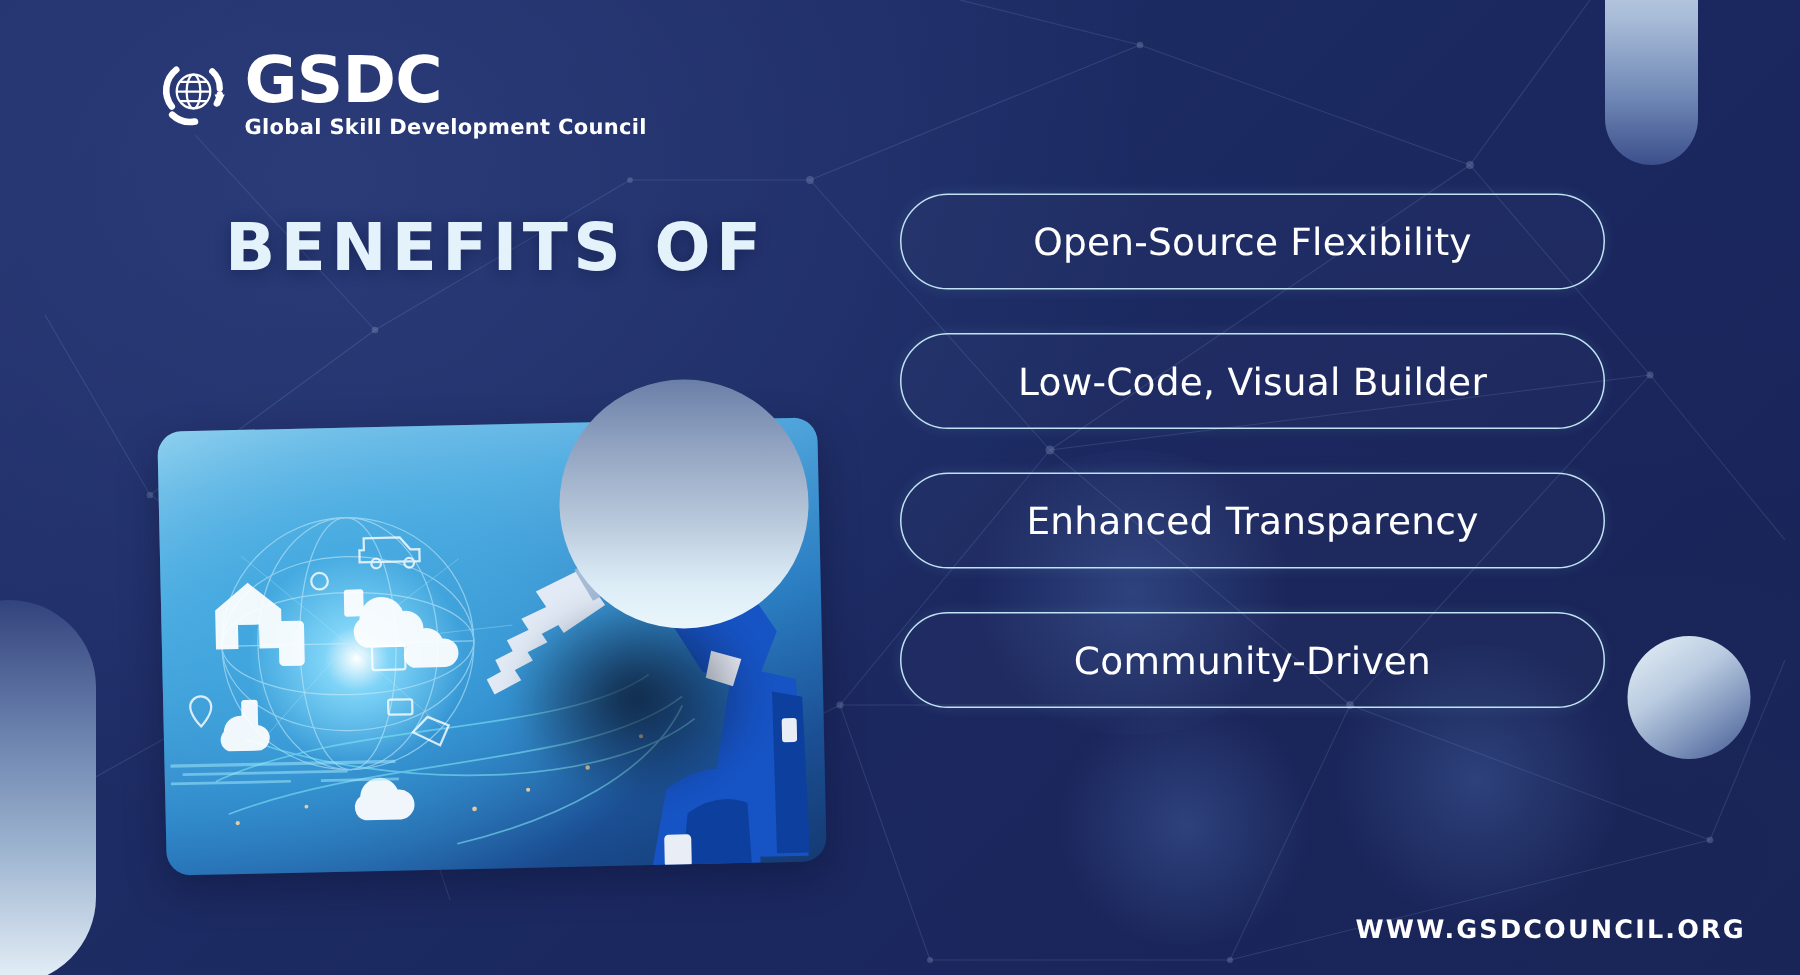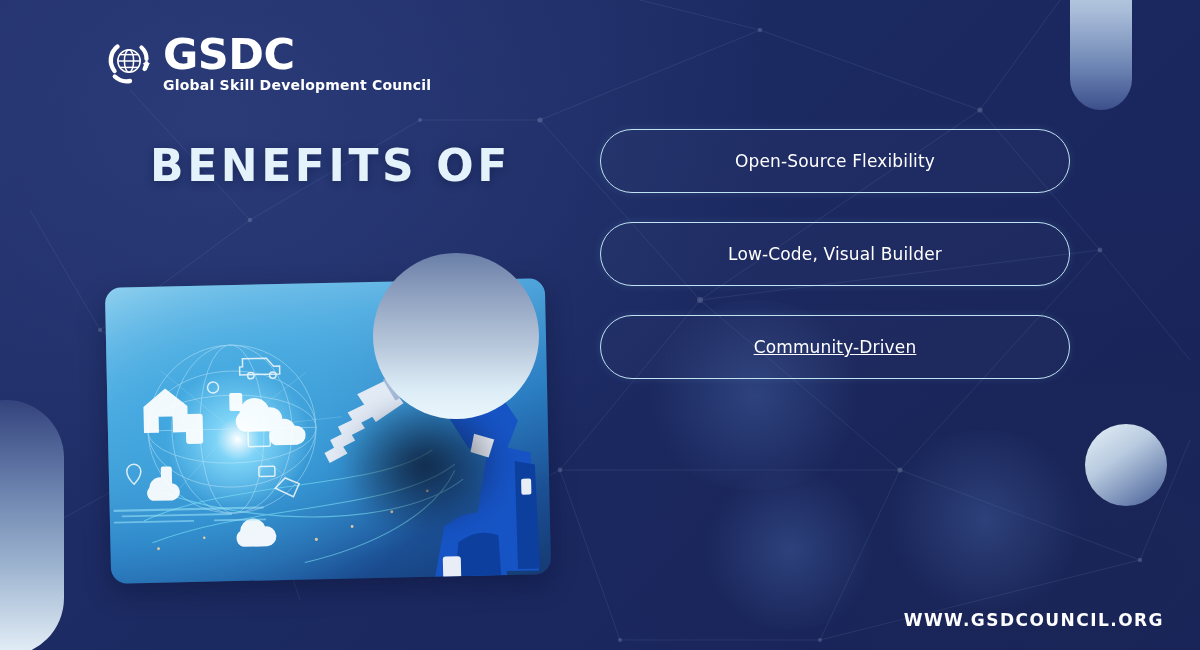--- a/index.html
+++ b/index.html
@@ -153,28 +153,28 @@
   }
   .pill {
     height: 64px;
     margin-bottom: 29px;
     border: 1.6px solid #bfe3f2;
     border-radius: 34px;
     display: flex;
     align-items: center;
     justify-content: center;
     color: #ffffff;
-    font-size: 17px;
+    font-size: 25px;
     font-weight: 400;
     letter-spacing: 0.15px;
     background: rgba(255,255,255,0.018);
     font-family: "DejaVu Sans", sans-serif;
     box-shadow: 0 0 9px rgba(150,210,240,0.12);
   }
-  .pill:last-child { margin-bottom: 4px; text-decoration: underline; }
+  .pill:last-child { margin-bottom: 4px; }
 
   
   .footer-url {
     position: absolute;
     right: 36px; bottom: 20px;
     color: #ffffff;
     font-size: 17px;
     font-weight: 700;
     letter-spacing: 1.45px;
     font-family: "DejaVu Sans", sans-serif;
@@ -379,19 +379,22 @@
   <div class="overlay-circle"></div>
 
   <div class="pill-list">
     <div class="pill">
       <span>Open-Source Flexibility</span>
     </div>
     <div class="pill">
       <span>Low-Code, Visual Builder</span>
     </div>
     <div class="pill">
+      <span>Enhanced Transparency</span>
+    </div>
+    <div class="pill">
       <span>Community-Driven</span>
     </div>
   </div>
 
   <div class="footer-url">WWW.GSDCOUNCIL.ORG</div>
 
 </div>
 
 </body></html>

